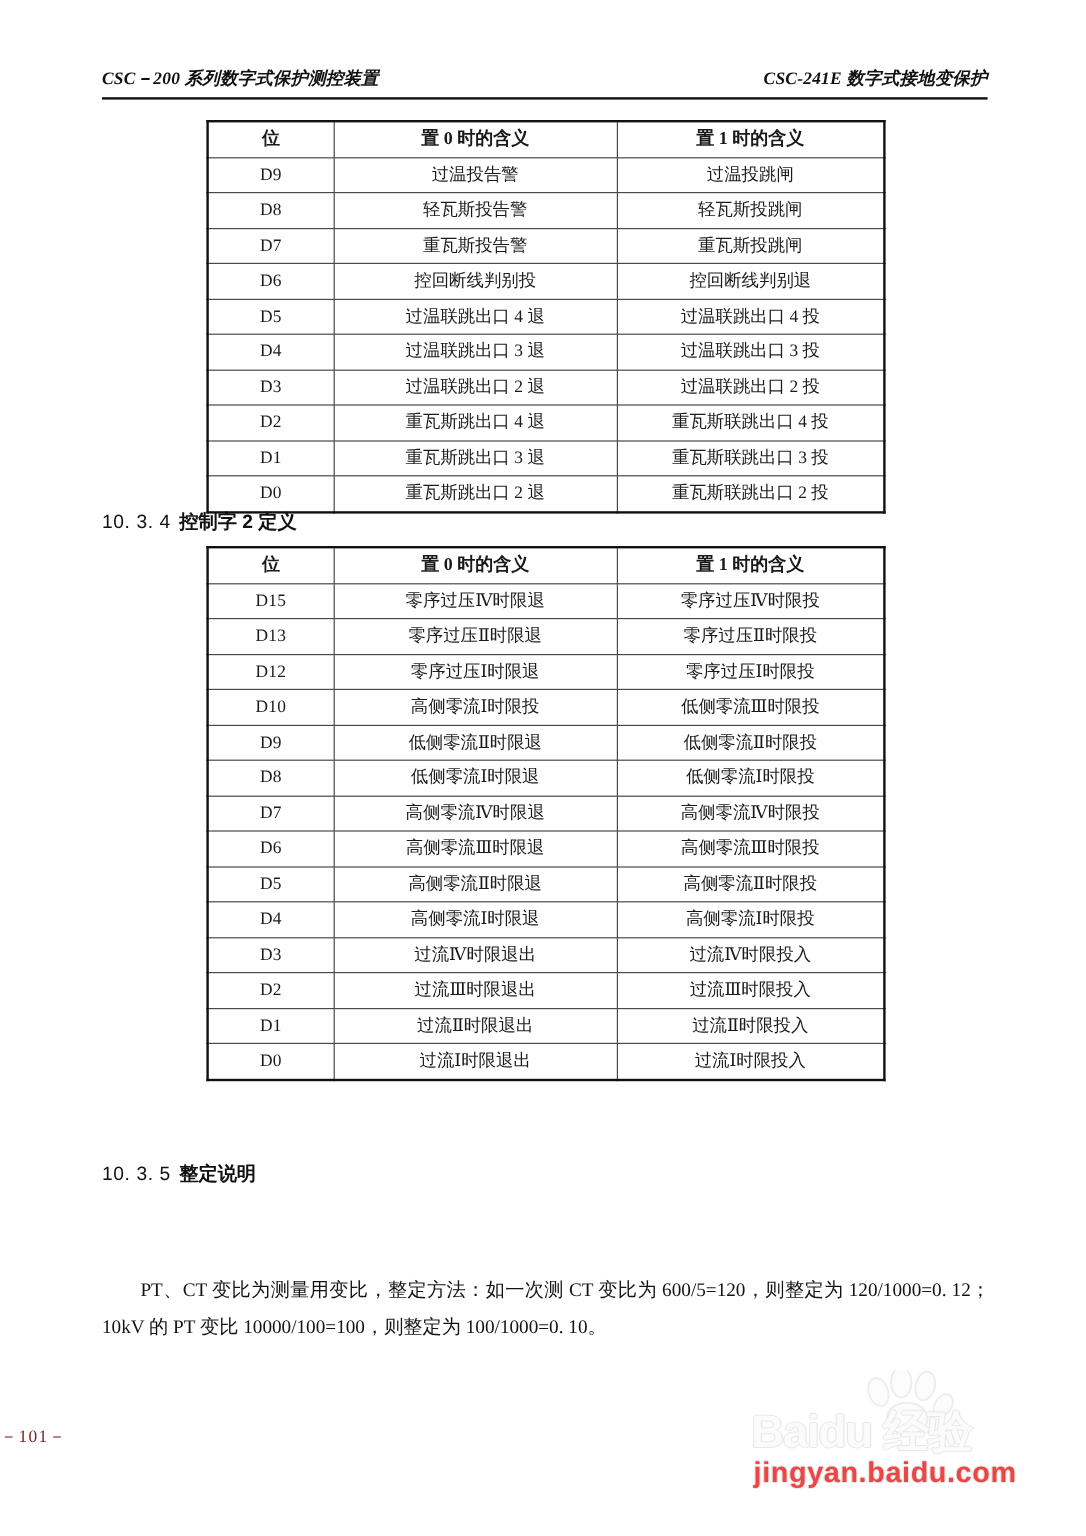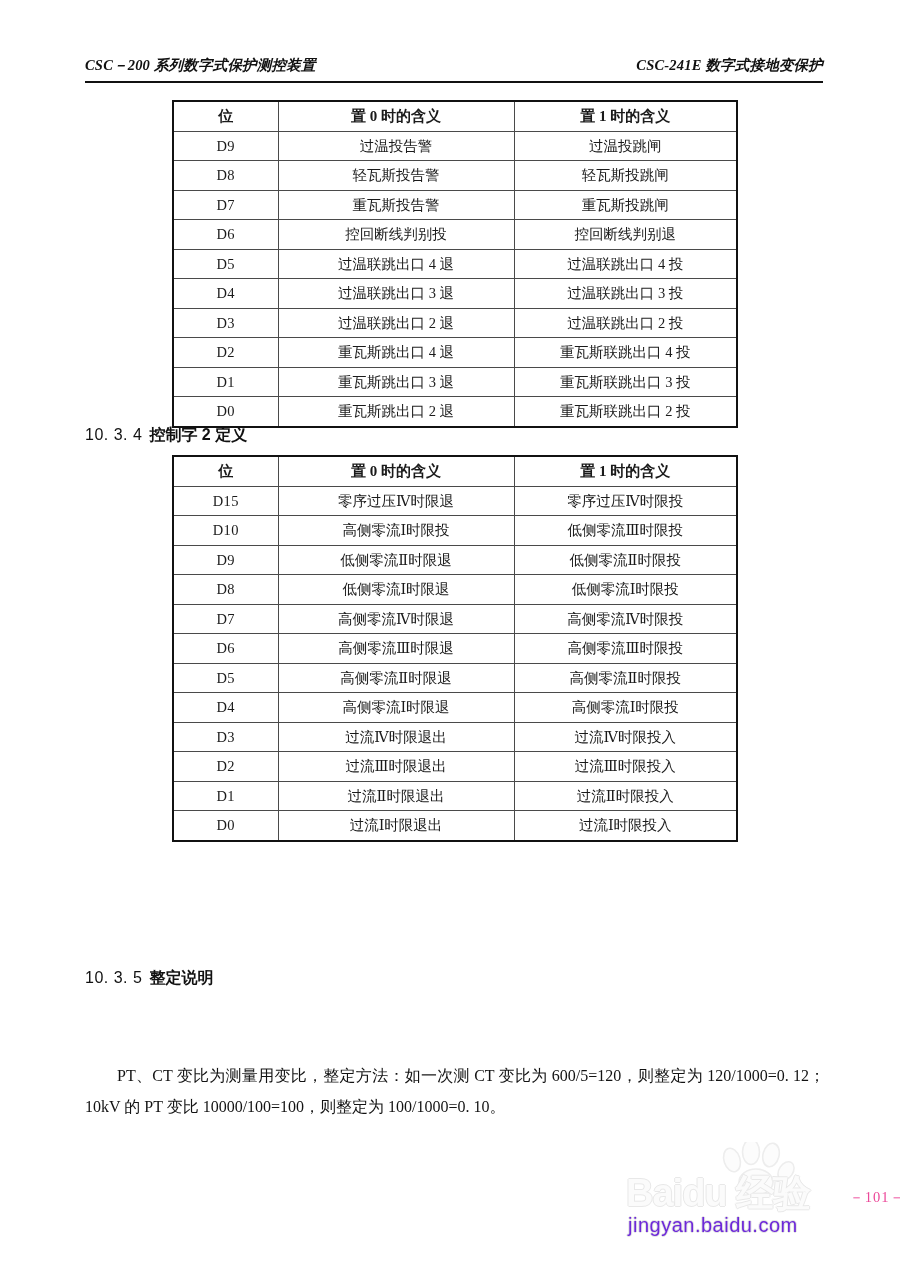--- a/index.html
+++ b/index.html
@@ -124,46 +124,46 @@
   }
   #para-1 { top: 978px; }
   #para-2 { top: 1044px; }
 
   
   .page-number {
     position: absolute;
     left: 0;
     width: 905px;
     top: 1188px;
-    text-align: right;
+    text-align: left;
     font-size: 14.5px;
-    color: #ec4899;
+    color: #7f1d1d;
     letter-spacing: 1px;
   }
 
   
   .watermark {
     position: absolute;
     left: 624px;
     top: 1142px;
     width: 252px;
     height: 104px;
     pointer-events: none;
     user-select: none;
   }
   .watermark svg { display: block; }
   .wm-sub {
     position: absolute;
     left: 4px;
     top: 72px;
     font-family: "Liberation Sans", "DejaVu Sans", sans-serif;
-    font-size: 20px;
-    font-weight: normal;
+    font-size: 24px;
+    font-weight: bold;
     letter-spacing: 0.5px;
-    color: #6d28d9;
+    color: #ef4444;
     text-shadow:
        1px 0 0 #e4e4e4, -1px 0 0 #e4e4e4,
        0 1px 0 #e4e4e4, 0 -1px 0 #e4e4e4;
     white-space: nowrap;
   }
   .wm-main {
     position: absolute;
     left: 2px;
     top: 26px;
     font-family: "Liberation Sans", "DejaVu Sans", sans-serif;
@@ -275,20 +275,30 @@
         <th>位</th>
         <th>置 0 时的含义</th>
         <th>置 1 时的含义</th>
       </tr>
     </thead>
     <tbody>
         <tr>
           <td class="bit-cell">D15</td>
           <td>零序过压Ⅳ时限退</td>
           <td>零序过压Ⅳ时限投</td>
+        </tr>
+        <tr>
+          <td class="bit-cell">D13</td>
+          <td>零序过压Ⅱ时限退</td>
+          <td>零序过压Ⅱ时限投</td>
+        </tr>
+        <tr>
+          <td class="bit-cell">D12</td>
+          <td>零序过压Ⅰ时限退</td>
+          <td>零序过压Ⅰ时限投</td>
         </tr>
         <tr>
           <td class="bit-cell">D10</td>
           <td>高侧零流Ⅰ时限投</td>
           <td>低侧零流Ⅲ时限投</td>
         </tr>
         <tr>
           <td class="bit-cell">D9</td>
           <td>低侧零流Ⅱ时限退</td>
           <td>低侧零流Ⅱ时限投</td>

